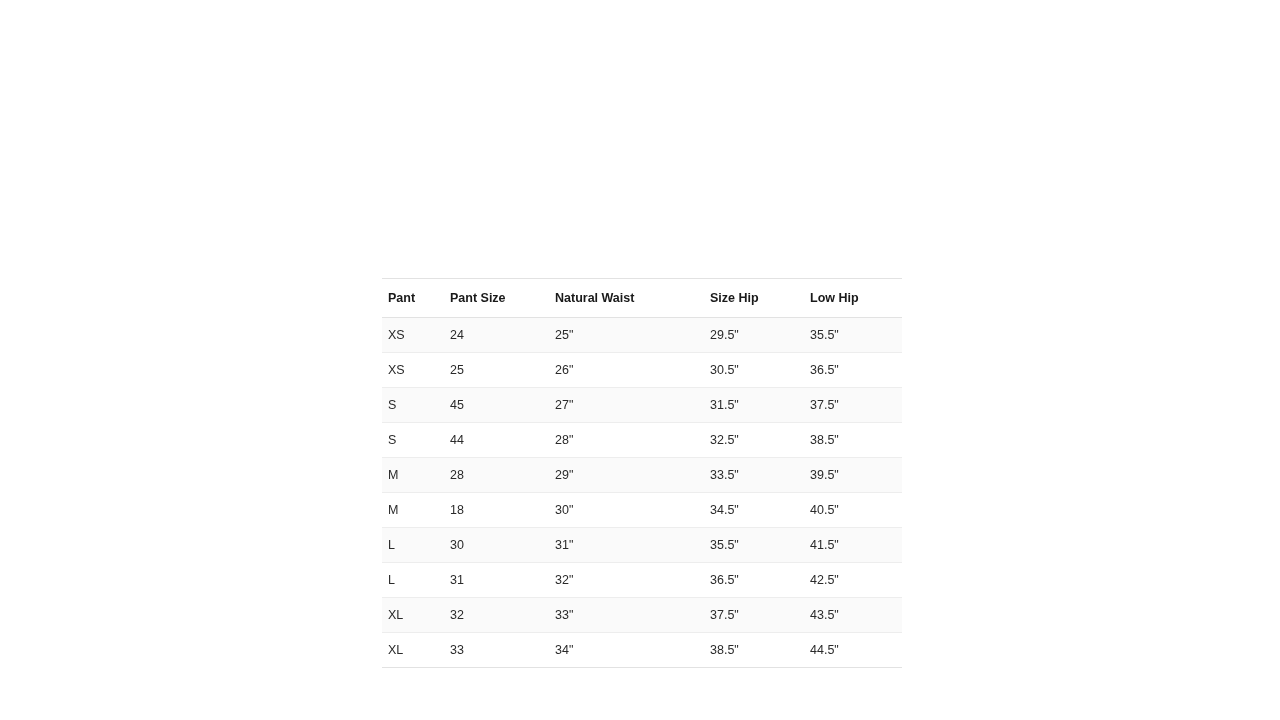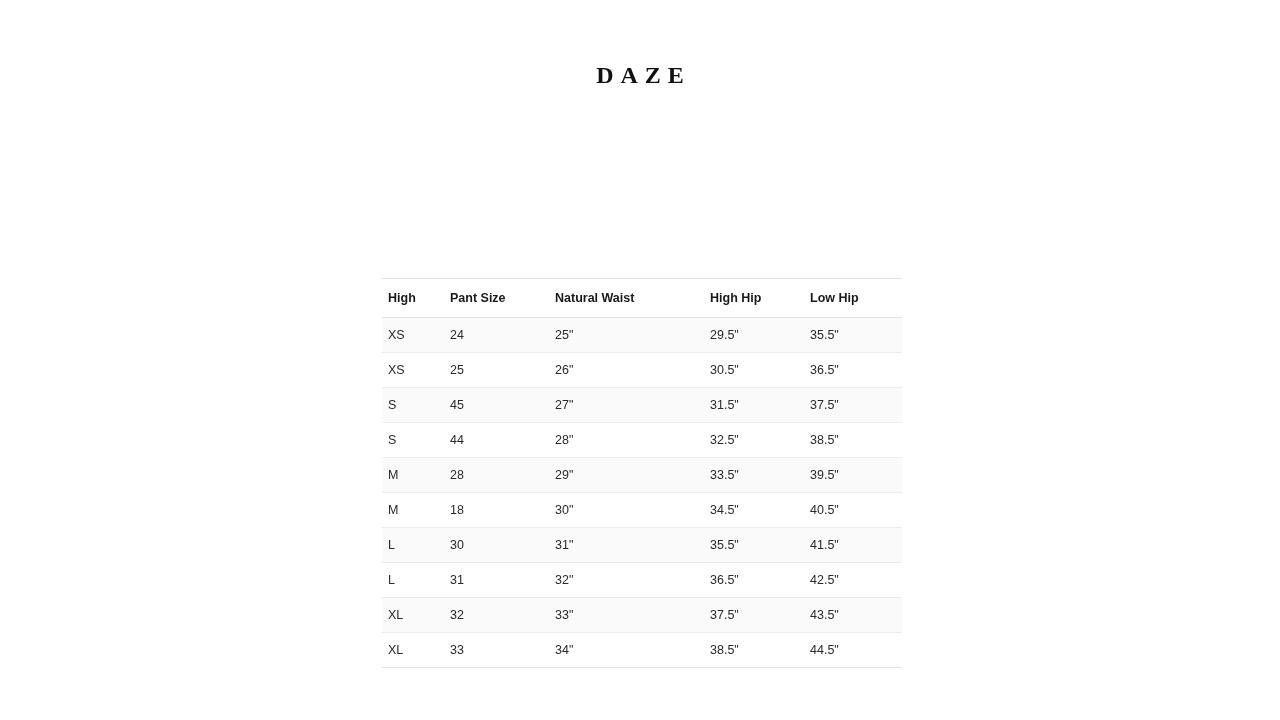--- a/index.html
+++ b/index.html
@@ -77,39 +77,36 @@
   col.c-pant { width: 105px; }
   col.c-nat  { width: 155px; }
   col.c-high { width: 100px; }
   col.c-low  { width: 98px; }
 </style>
 </head>
 <body>
 
 <div class="page">
 
-  <div class="brand-wrap">
-    <span class="brand">DAZE</span>
-  </div>
 
   <div class="table-wrap">
     <table class="size-chart">
       <colgroup>
         <col class="c-size">
         <col class="c-pant">
         <col class="c-nat">
         <col class="c-high">
         <col class="c-low">
       </colgroup>
       <thead>
         <tr>
-          <th>High</th>
+          <th>Pant</th>
           <th>Pant Size</th>
           <th>Natural Waist</th>
-          <th>High Hip</th>
+          <th>Size Hip</th>
           <th>Low Hip</th>
         </tr>
       </thead>
       <tbody>
         <tr>
           <td>XS</td>
           <td>24</td>
           <td>25"</td>
           <td>29.5"</td>
           <td>35.5"</td>

